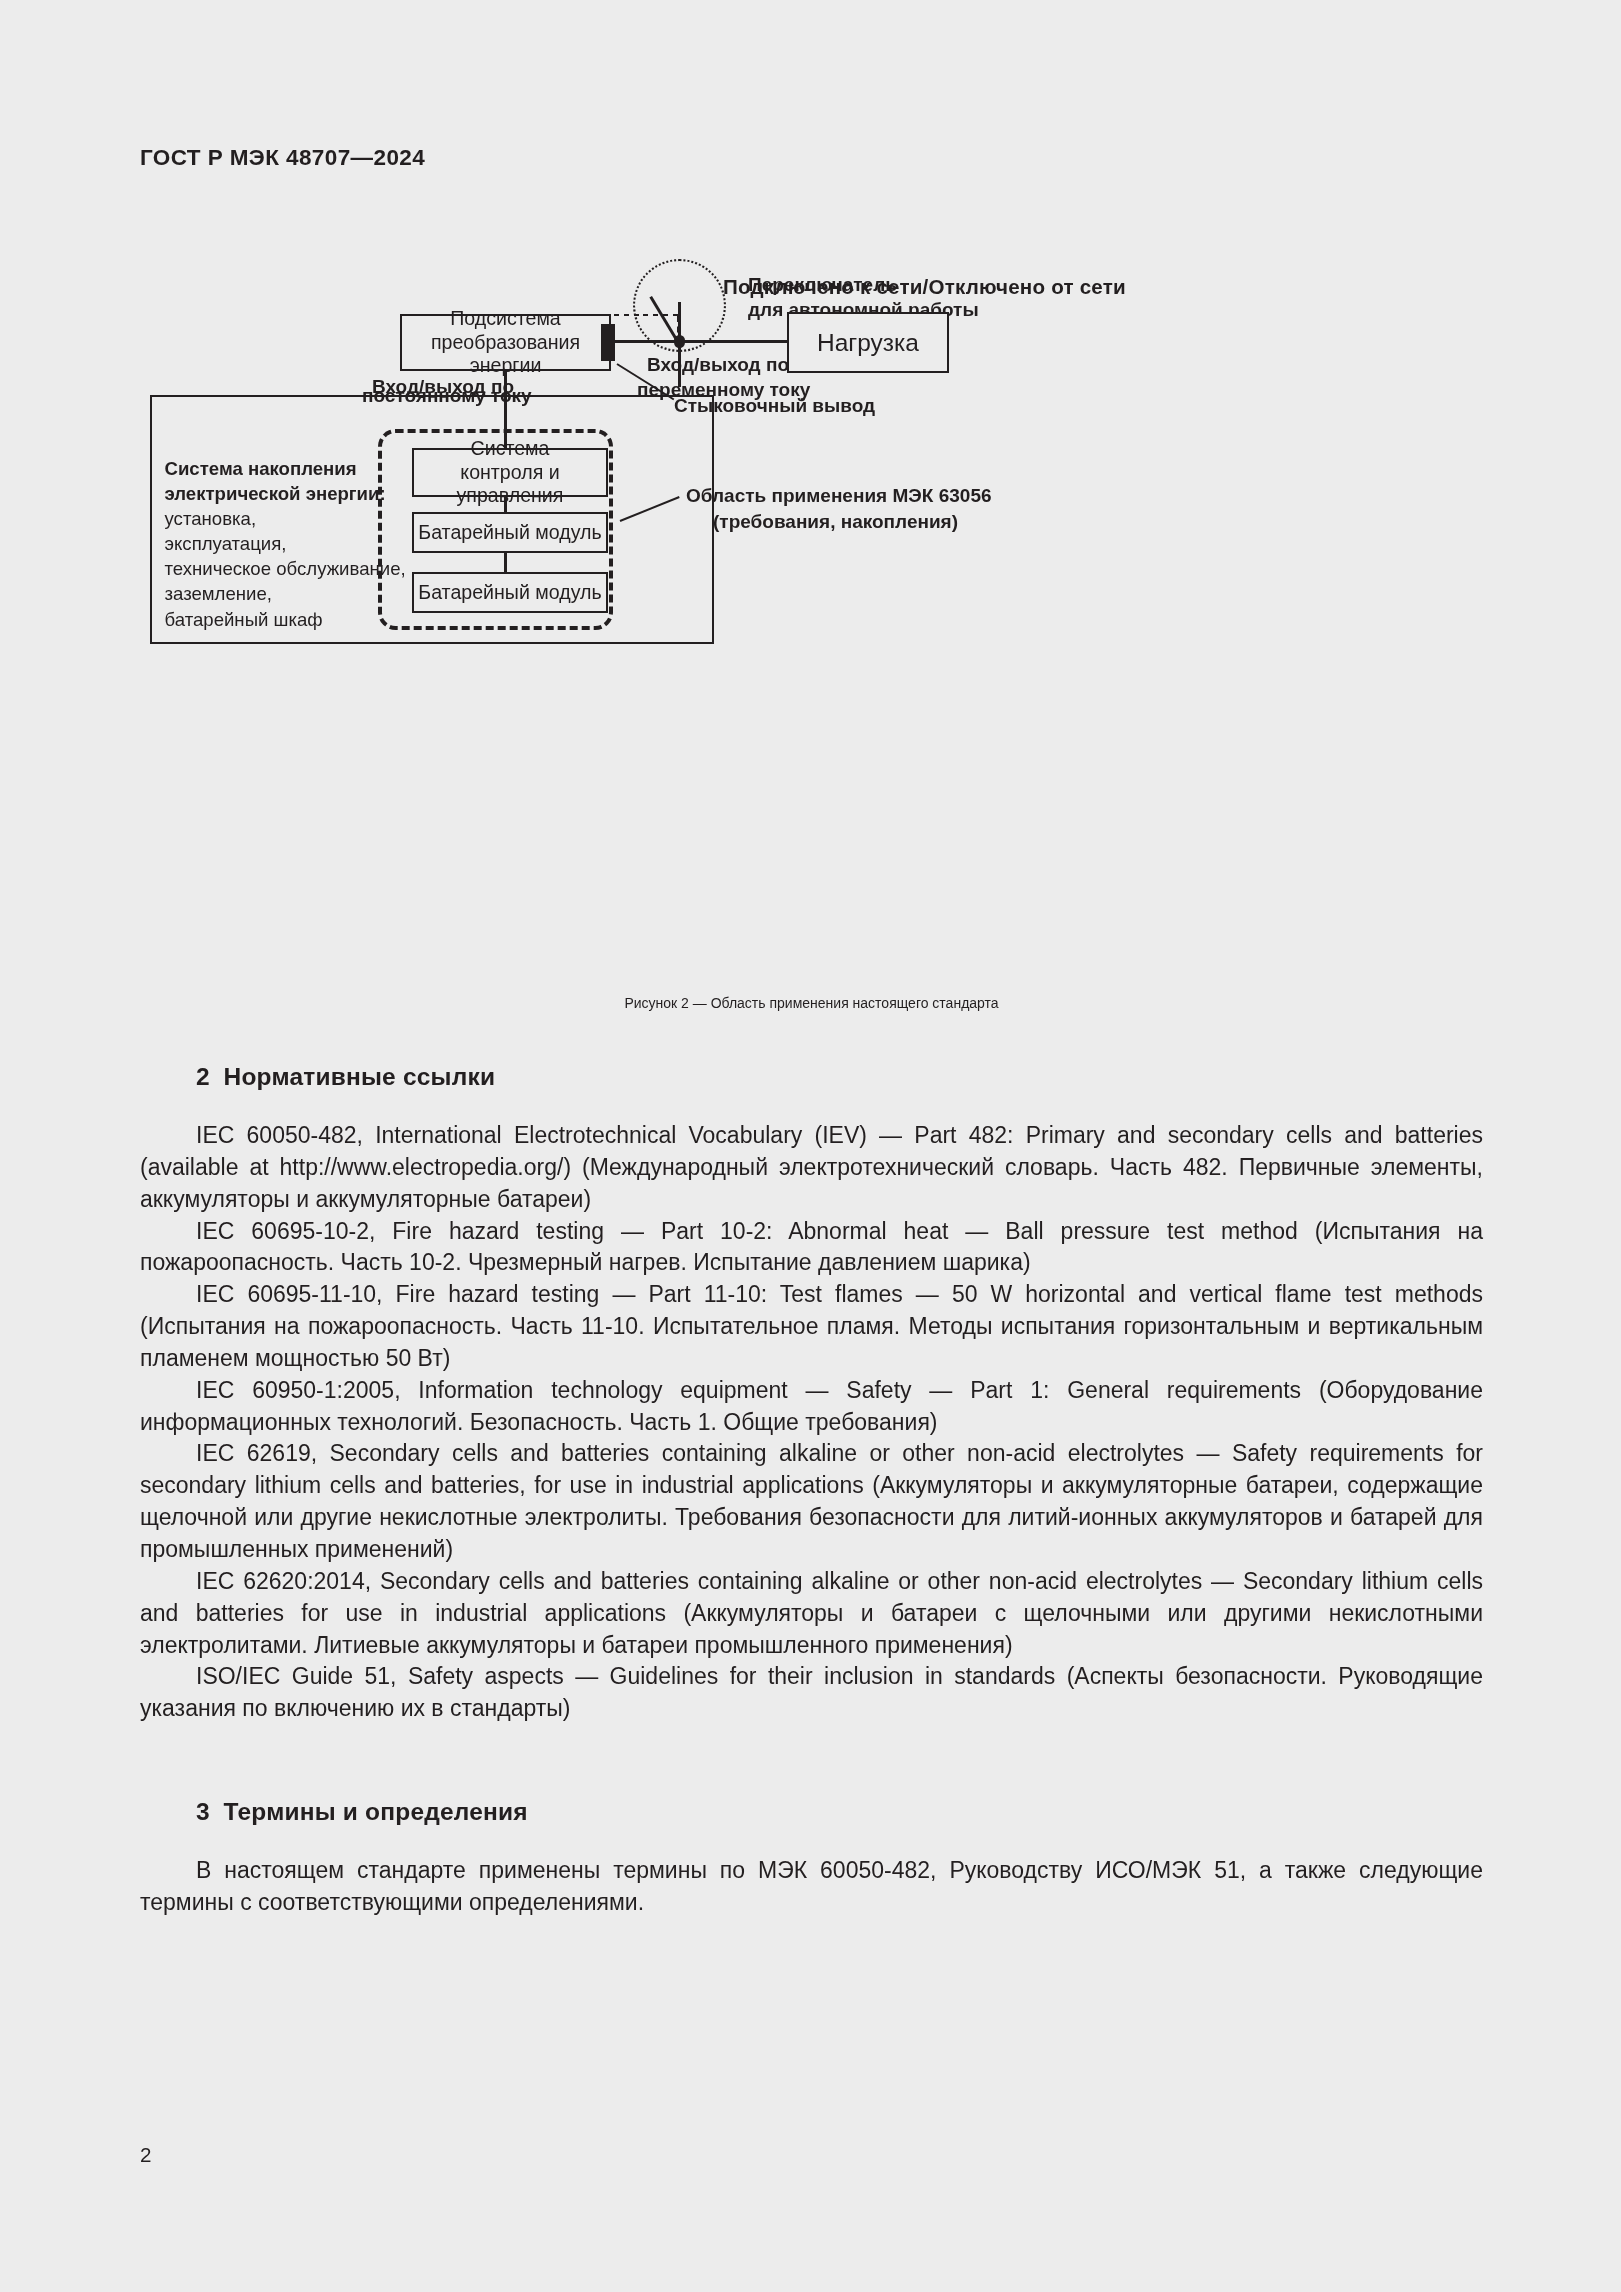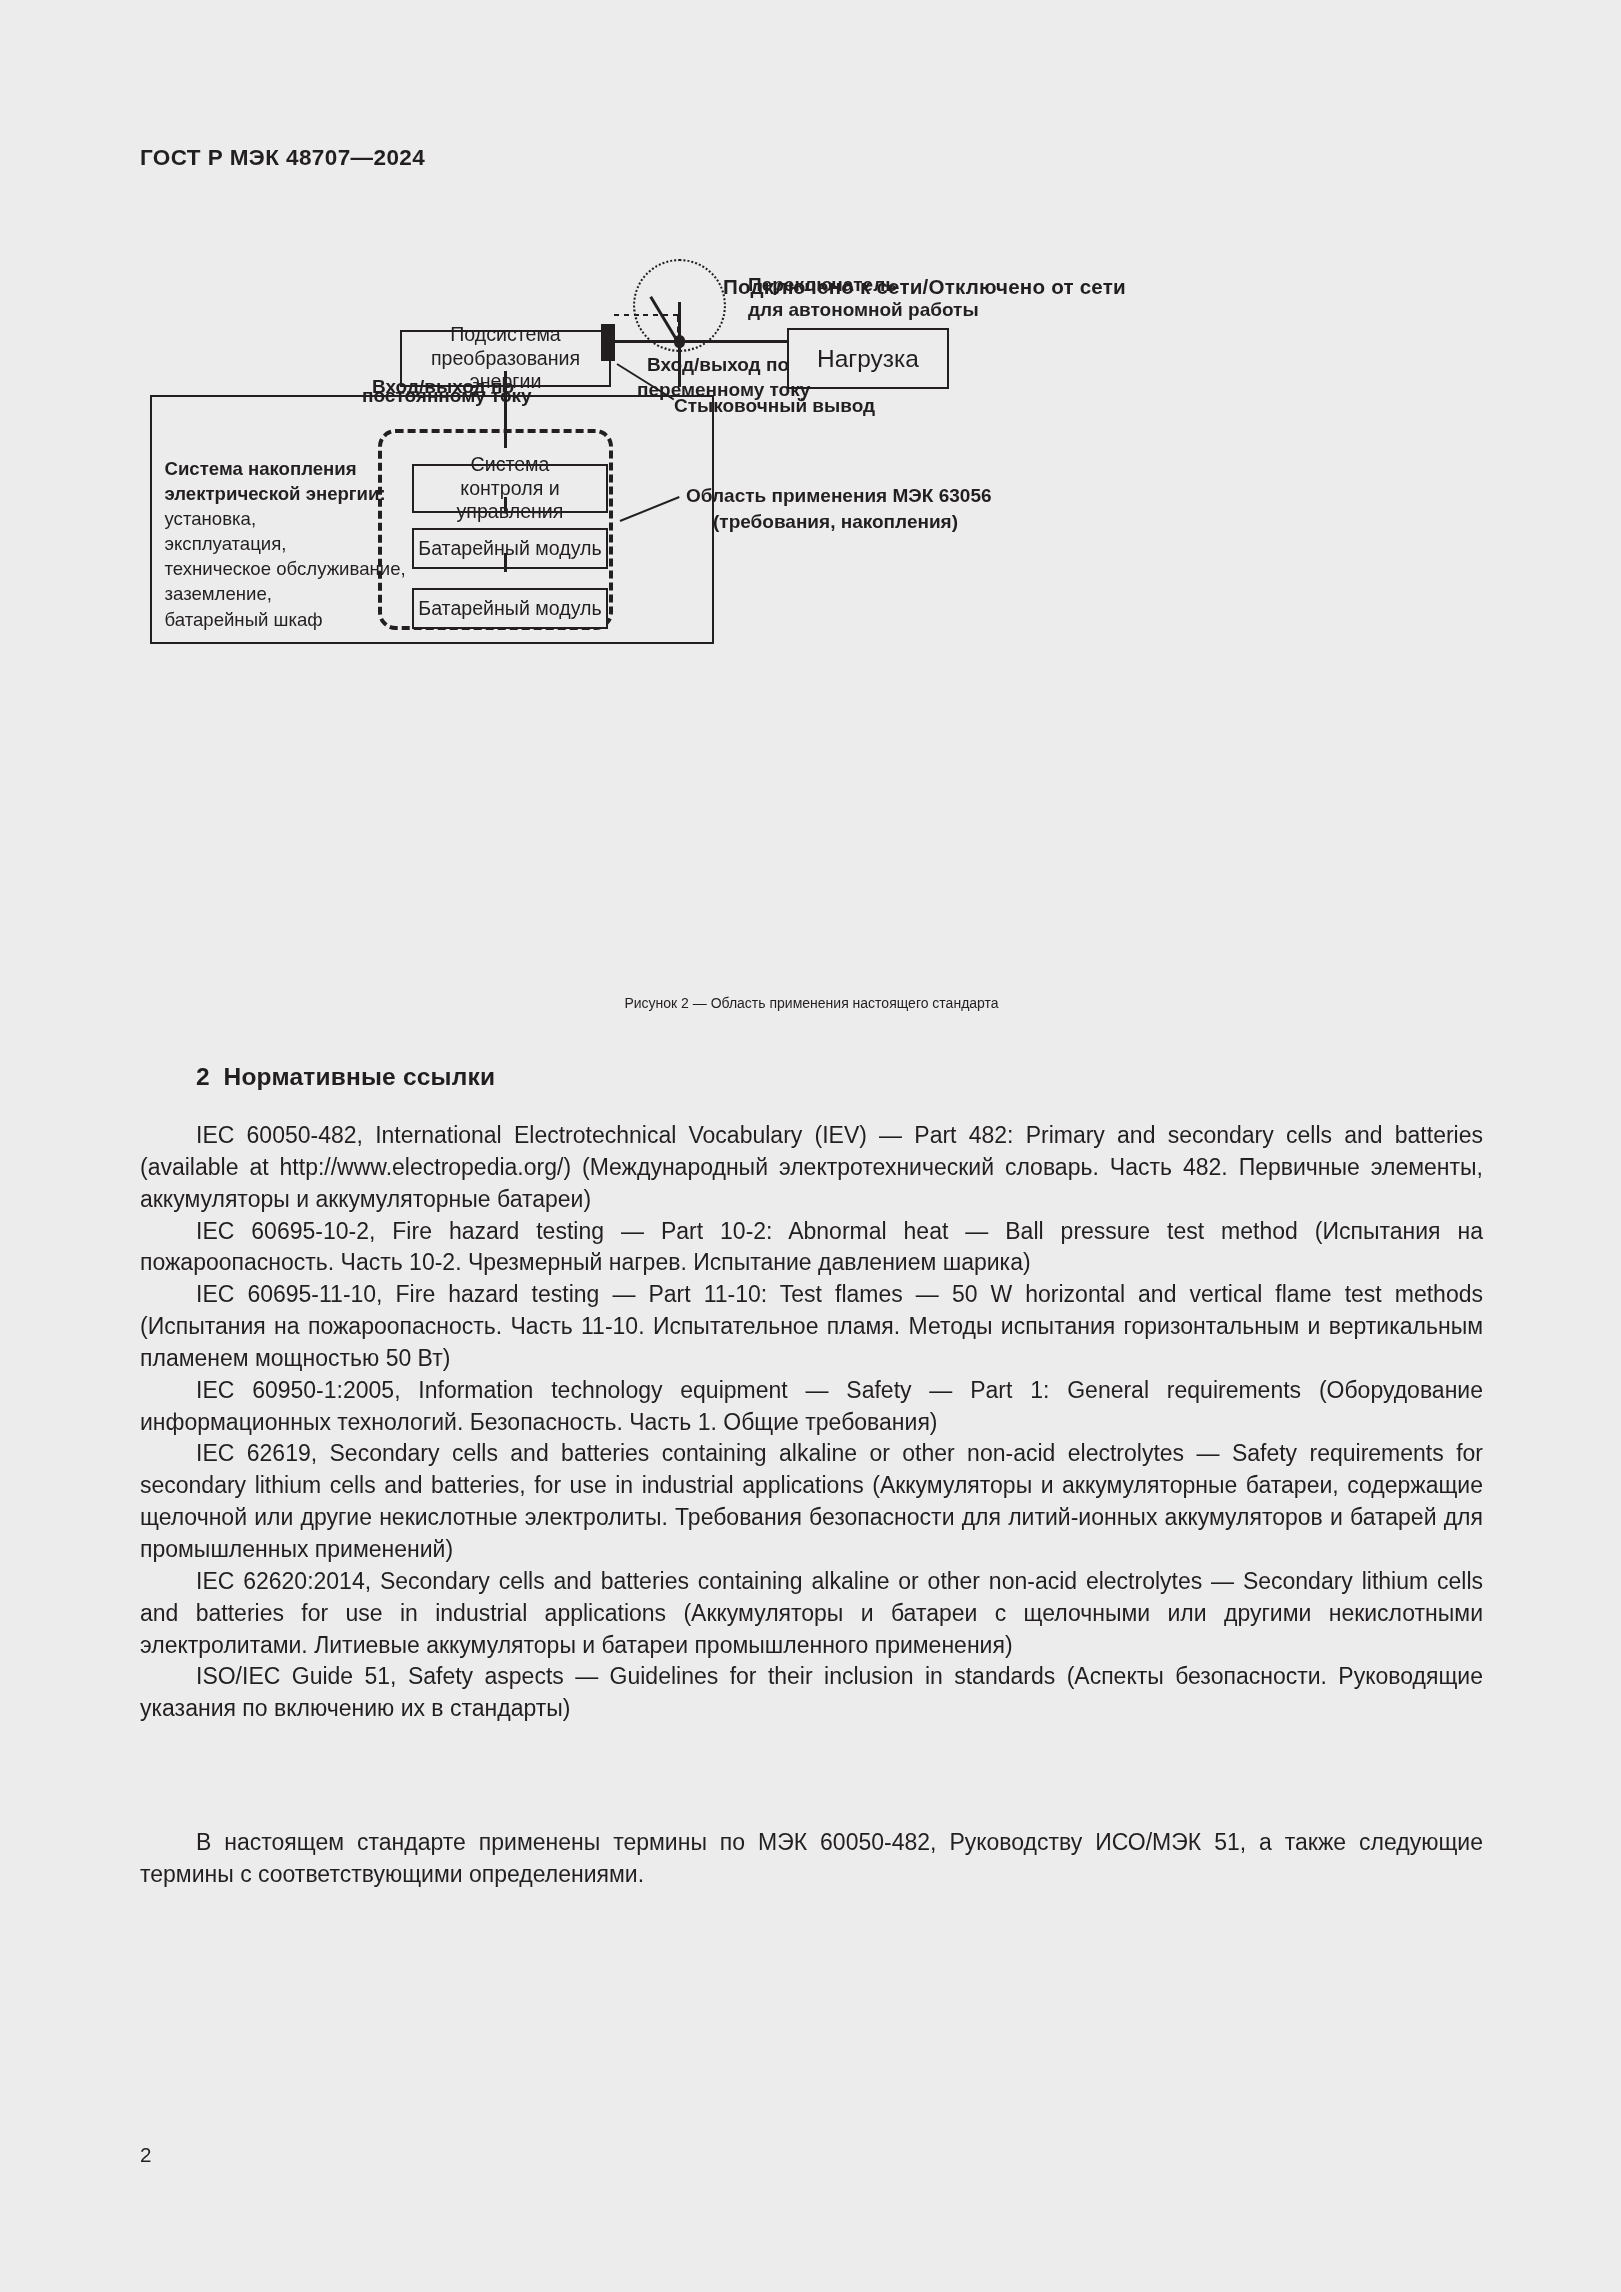--- a/index.html
+++ b/index.html
@@ -67,21 +67,20 @@
     position: absolute;
     box-sizing: border-box;
     border: 2.9px solid #231f20;
     background: #ececec;
     display: flex;
     align-items: center;
     justify-content: center;
     text-align: center;
     line-height: 1.22;
     font-size: 19.6px;
-    margin-top: 16px;
   }
   .box.b-pcs { left: 260px; top: 59px; width: 211px; height: 57px; }
   .box.b-load { left: 647px; top: 57px; width: 162px; height: 61px; font-size: 24.5px; }
   .box.b-bms { left: 272px; top: 193px; width: 196px; height: 49px; }
   .box.b-mod1 { left: 272px; top: 257px; width: 196px; height: 41px; }
   .box.b-mod2 { left: 272px; top: 317px; width: 196px; height: 41px; }
 
   
   .scope-box {
     position: absolute;
@@ -301,19 +300,22 @@
     <p class="para">IEC 60050-482, International Electrotechnical Vocabulary (IEV) — Part 482: Primary and secondary cells and batteries (available at http://www.electropedia.org/) (Международный электротехнический сло­варь. Часть 482. Первичные элементы, аккумуляторы и аккумуляторные батареи)</p>
     <p class="para">IEC 60695-10-2, Fire hazard testing — Part 10-2: Abnormal heat — Ball pressure test method (Испыта­ния на пожароопасность. Часть 10-2. Чрезмерный нагрев. Испытание давлением шарика)</p>
     <p class="para">IEC 60695-11-10, Fire hazard testing — Part 11-10: Test flames — 50 W horizontal and vertical flame test methods (Испытания на пожароопасность. Часть 11-10. Испытательное пламя. Методы испытания горизонтальным и вертикальным пламенем мощностью 50 Вт)</p>
     <p class="para">IEC 60950-1:2005, Information technology equipment — Safety — Part 1: General requirements (Обо­рудование информационных технологий. Безопасность. Часть 1. Общие требования)</p>
     <p class="para">IEC 62619, Secondary cells and batteries containing alkaline or other non-acid electrolytes — Safety requirements for secondary lithium cells and batteries, for use in industrial applications (Аккумуляторы и аккумуляторные батареи, содержащие щелочной или другие некислотные электролиты. Требования безопасности для литий-ионных аккумуляторов и батарей для промышленных применений)</p>
     <p class="para">IEC 62620:2014, Secondary cells and batteries containing alkaline or other non-acid electrolytes — Sec­ondary lithium cells and batteries for use in industrial applications (Аккумуляторы и батареи с щелочными или другими некислотными электролитами. Литиевые аккумуляторы и батареи промышленного при­менения)</p>
     <p class="para">ISO/IEC Guide 51, Safety aspects — Guidelines for their inclusion in standards (Аспекты безопасности. Руководящие указания по включению их в стандарты)</p>
 
     <div class="gap-big"></div>
 
+    <h2 class="sec">
+      <span class="sec-num">3</span><span>Термины и определения</span>
+    </h2>
     <div class="gap-after-head"></div>
     <p class="para">В настоящем стандарте применены термины по МЭК 60050-482, Руководству ИСО/МЭК 51, а так­же следующие термины с соответствующими определениями.</p>
   </div>
 
   <div class="folio">2</div>
 </div>
 
 
 </body></html>

